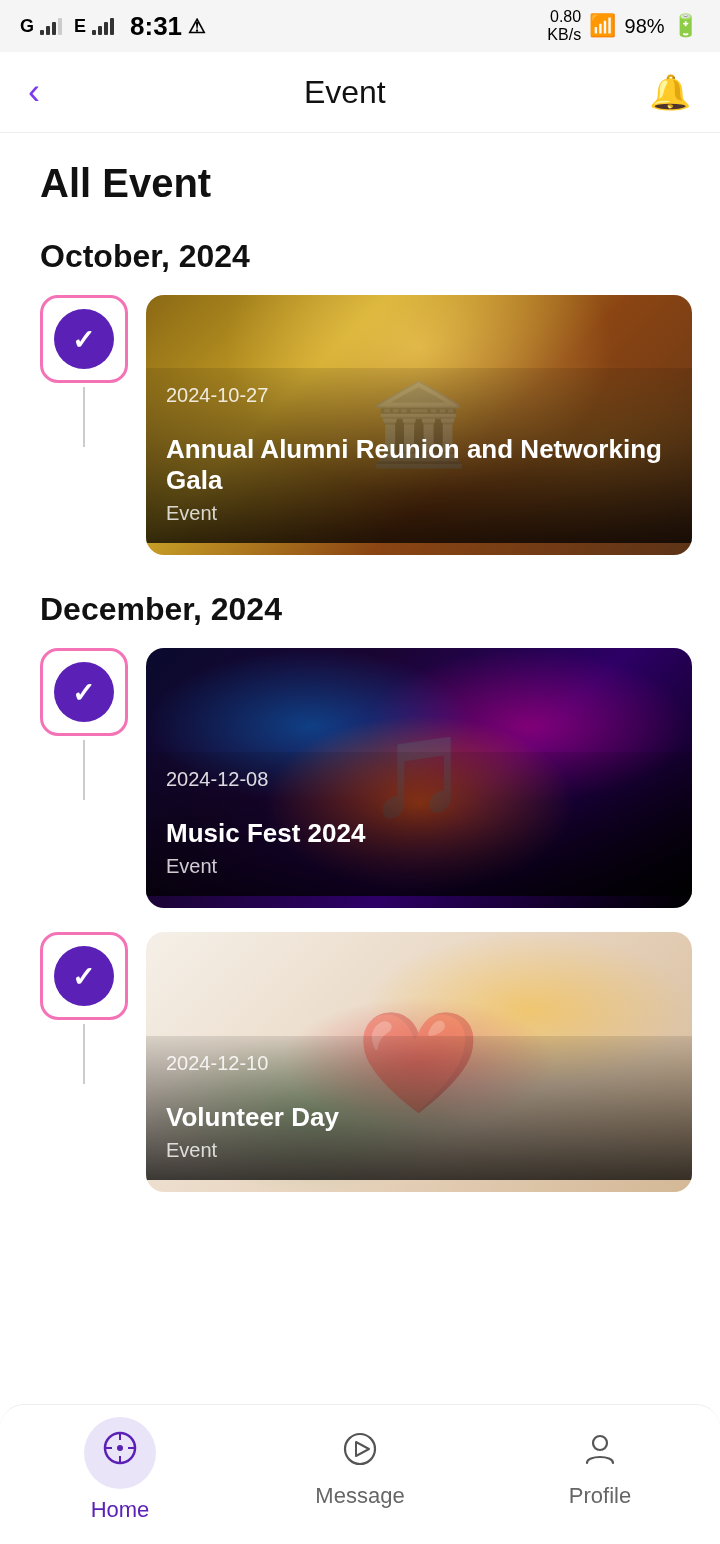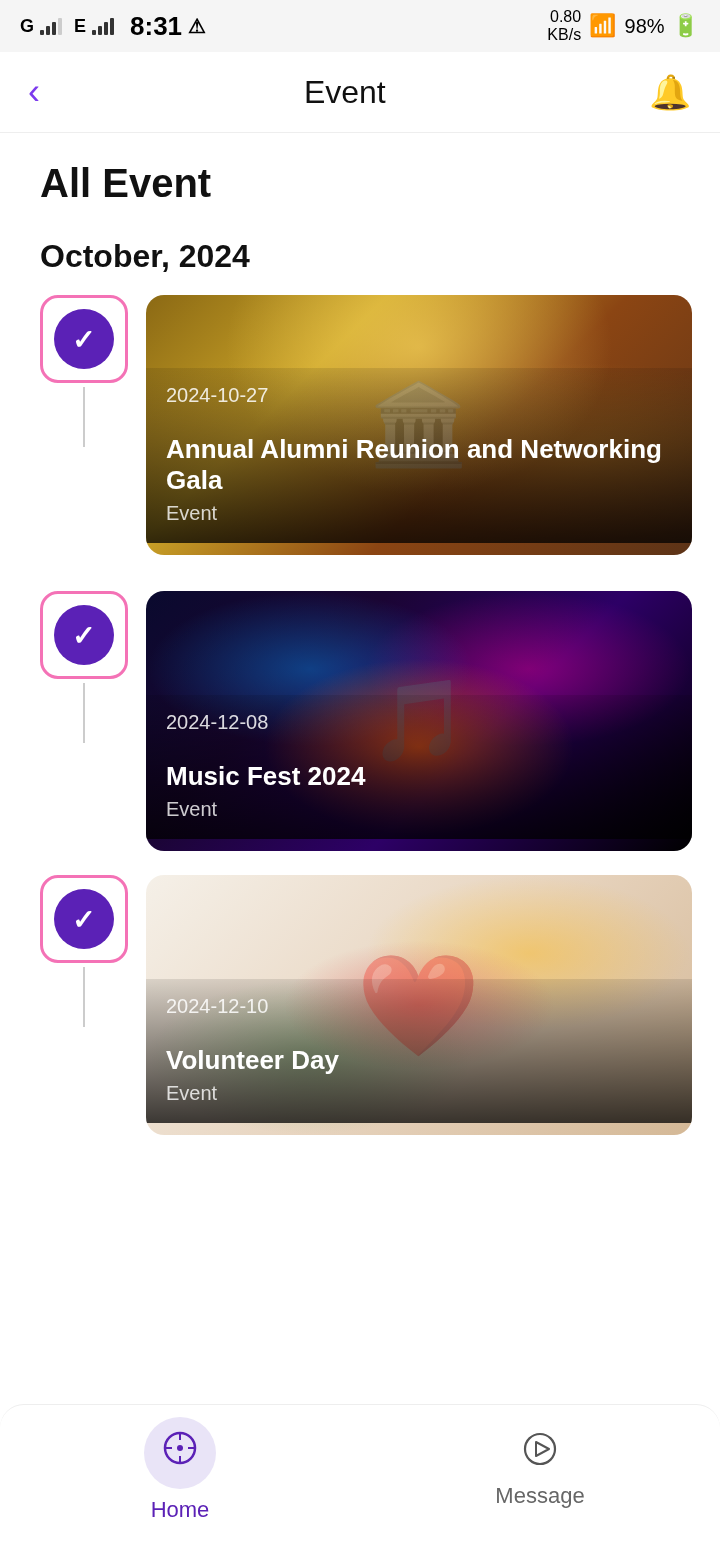--- a/index.html
+++ b/index.html
@@ -359,20 +359,21 @@
         <div class="event-card-overlay">
           <div class="event-date">2024-10-27</div>
           <div class="event-name">Annual Alumni Reunion and Networking Gala</div>
           <div class="event-type">Event</div>
         </div>
       </div>
     </div>
   </div>
 
   <div class="month-section">
+    <div class="month-label">December, 2024</div>
 
     <div class="event-row">
       <div class="event-check-col">
         <div class="check-box">
           <div class="check-circle">
             <span class="check-mark">✓</span>
           </div>
         </div>
         <div class="timeline-line"></div>
       </div>
@@ -429,13 +430,22 @@
   <div class="nav-item">
     <span class="nav-icon">
       <svg width="36" height="36" viewBox="0 0 36 36" fill="none">
         <circle cx="18" cy="18" r="15" stroke="#555" stroke-width="2.2" fill="none"></circle>
         <polygon points="14,11 27,18 14,25" stroke="#555" stroke-width="2" fill="none" stroke-linejoin="round"></polygon>
       </svg>
     </span>
     <span class="nav-label">Message</span>
   </div>
 
+  <div class="nav-item">
+    <span class="nav-icon">
+      <svg width="36" height="36" viewBox="0 0 36 36" fill="none">
+        <circle cx="18" cy="12" r="7" stroke="#555" stroke-width="2.2" fill="none"></circle>
+        <path d="M5 32 C5 24 31 24 31 32" stroke="#555" stroke-width="2.2" fill="none" stroke-linecap="round"></path>
+      </svg>
+    </span>
+    <span class="nav-label">Profile</span>
+  </div>
 </nav>
 
 </body></html>

